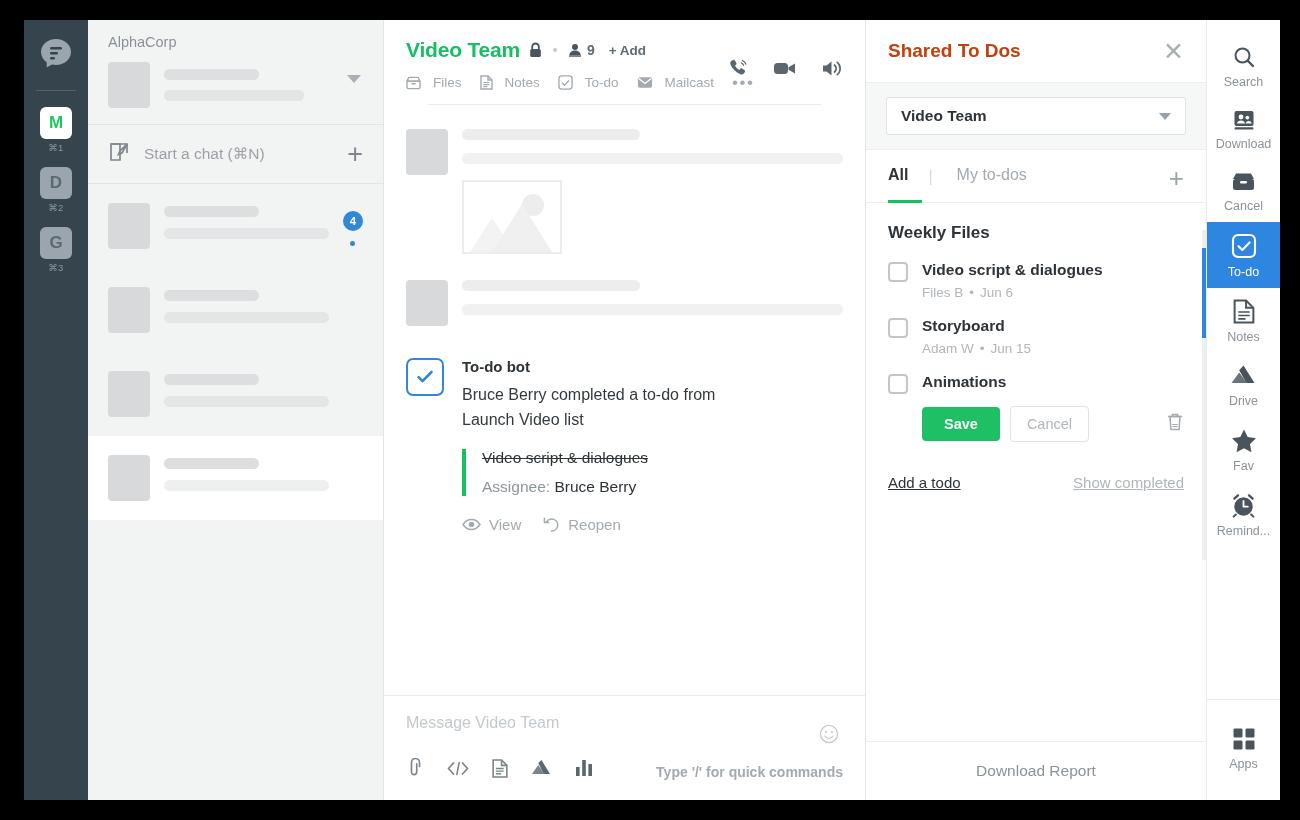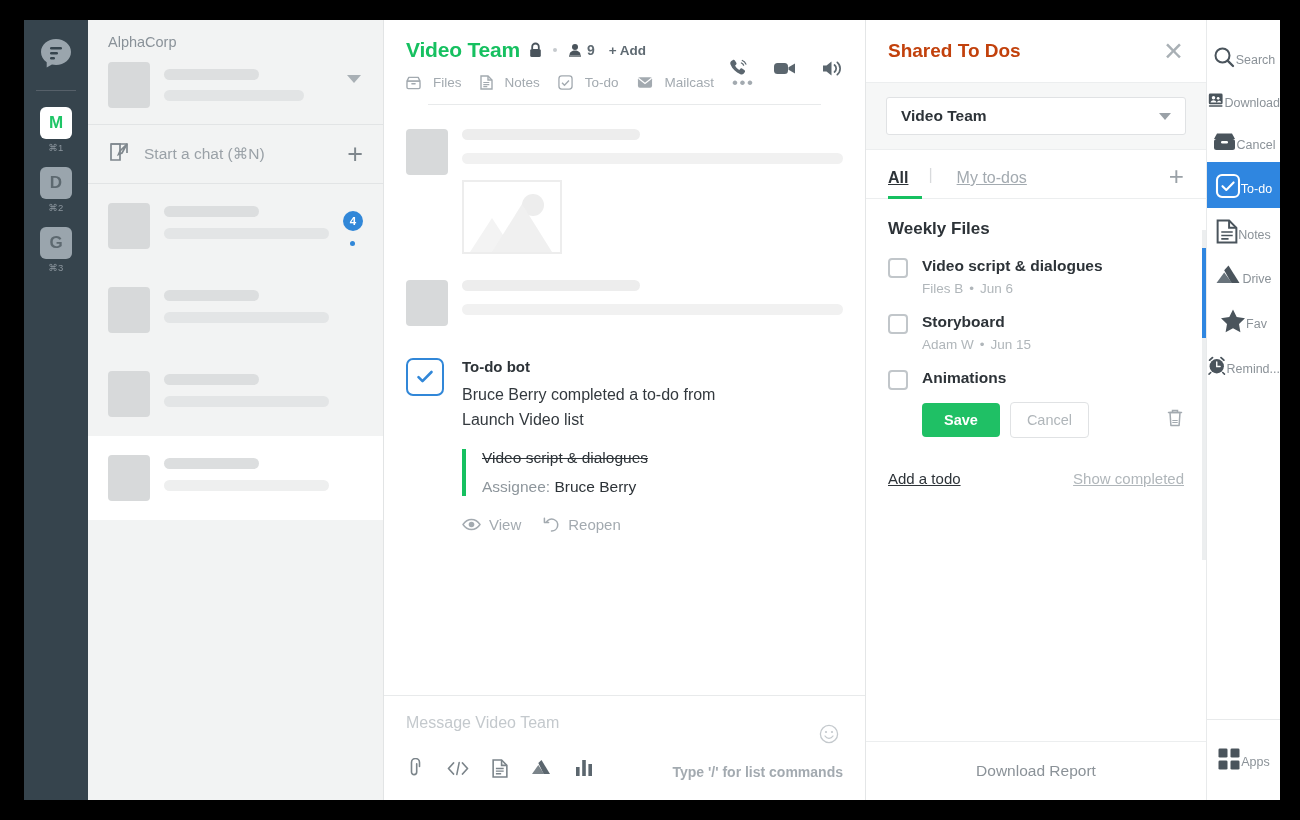--- a/index.html
+++ b/index.html
@@ -146,21 +146,21 @@
   .panel-title { font-size: 19px; font-weight: bold; color:#c2410c; }
   .panel-close { font-size: 25px; color:#a9b0b5; line-height: 18px; font-weight:300; }
   .panel-select-wrap { background:#f6f7f7; padding: 14px 20px; border-bottom:1px solid #eceeef; }
   .panel-select {
     background:#fff; border:1px solid #e0e2e4; border-radius:3px;
     height: 38px; display:flex; align-items:center; justify-content:space-between;
     padding: 0 14px; font-size: 15.5px; font-weight:bold; color:#2d3338;
   }
   .sel-caret { width:0;height:0; border-left:6px solid transparent;border-right:6px solid transparent;border-top:7px solid #9aa1a7; }
   .panel-tabs { display:flex; align-items:center; padding: 16px 22px 0 22px; border-bottom:1px solid #eceeef; position:relative; }
-  .ptab { font-size: 16px; padding-bottom: 8px; text-decoration: underline; }
+  .ptab { font-size: 16px; padding-bottom: 18px; }
   .ptab.active { font-weight:bold; color:#2d3338; }
   .ptab.inactive { color:#a3aab0; margin-left: 24px; }
   .ptab-sep { color:#d8dadc; margin-left: 20px; padding-bottom:14px; }
   .ptab-plus { margin-left:auto; font-size: 26px; color:#9aa1a7; line-height:16px; font-weight:300; padding-bottom: 12px; }
   .ptab-underline { position:absolute; left: 22px; bottom:-1px; width: 34px; height: 3px; background:#16c060; }
 
   .panel-body { flex:1; padding: 20px 22px 0 22px; overflow:hidden; }
   .list-title { font-size:17px; font-weight:bold; color:#2d3338; margin-bottom: 18px; }
   .todo-item { display:flex; margin-bottom: 17px; }
   .todo-check { width:20px; height:20px; flex:0 0 20px; border:2px solid #c1c6ca; border-radius:4px; margin-top:1px; }
@@ -179,21 +179,21 @@
   .link-show { font-size:15px; color:#b0b6ba; text-decoration: underline; }
   .panel-footer { border-top:1px solid #eceeef; padding: 20px 0; text-align:center; }
   .panel-footer span { font-size:15.5px; color:#8b9298; }
   .panel-scroll-track { position:absolute; right:0; top: 210px; width: 4px; height: 330px; background:#eceeef; }
   .panel-scroll-thumb { position:absolute; right:0; top: 228px; width:4px; height: 90px; background:#2f86e0; }
 
   
   .app-rail { width: 74px; flex:0 0 74px; background:#fff; border-left:1px solid #e8eaeb;
     display:flex; flex-direction:column; }
   .rail-top { flex:1; padding-top: 14px; }
-  .rail-btn { display:flex; flex-direction:row; align-items:center; justify-content:center;
+  .rail-btn { display:flex; flex-direction:column; align-items:center; justify-content:center;
     padding: 11px 0 9px; }
   .rail-btn.active { background:#2f86e0; }
   .rail-label { font-size: 12.5px; color:#8b9298; margin-top: 6px; }
   .rail-btn.active .rail-label { color:#fff; }
   .rail-bottom { border-top:1px solid #e8eaeb; padding: 16px 0 20px; }
 </style>
 </head>
 <body>
 
 <div class="app">
@@ -454,21 +454,21 @@
           </svg>
         </span>
         <span>
           <svg width="18" height="18" viewBox="0 0 18 18">
             <rect x="1" y="8" width="3.6" height="9" fill="#5b666e"></rect>
             <rect x="7.2" y="1" width="3.6" height="16" fill="#5b666e"></rect>
             <rect x="13.4" y="5" width="3.6" height="12" fill="#5b666e"></rect>
           </svg>
         </span>
       </div>
-      <div class="composer-hint">Type '/' for list commands</div>
+      <div class="composer-hint">Type '/' for quick commands</div>
     </div>
   </div>
 
   <div class="panel">
     <div class="panel-header">
       <div class="panel-title">Shared To Dos</div>
       <div class="panel-close">✕</div>
     </div>
     <div class="panel-select-wrap">
       <div class="panel-select">

